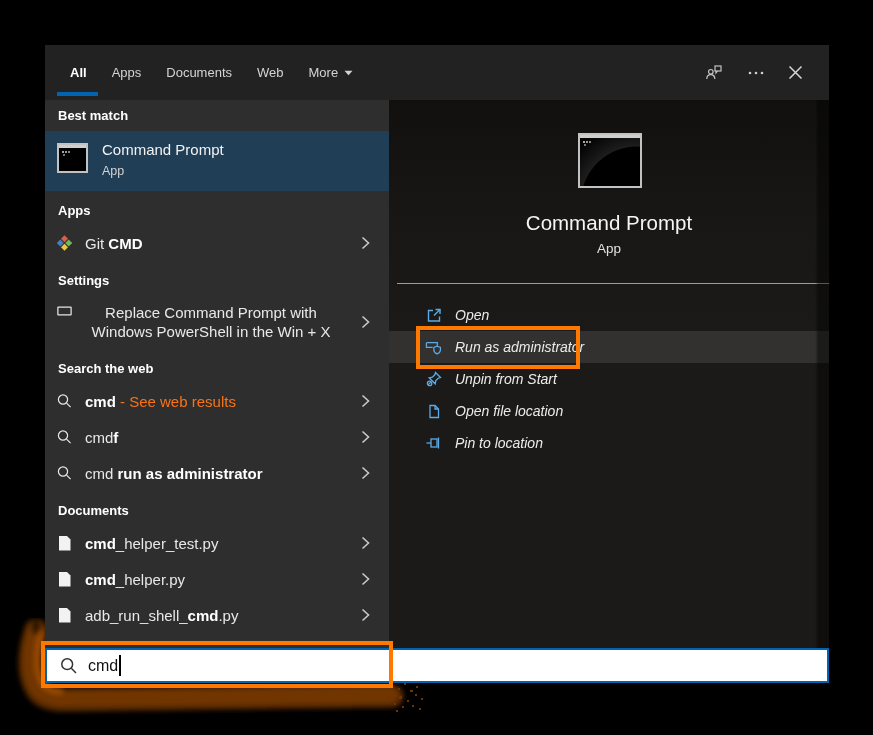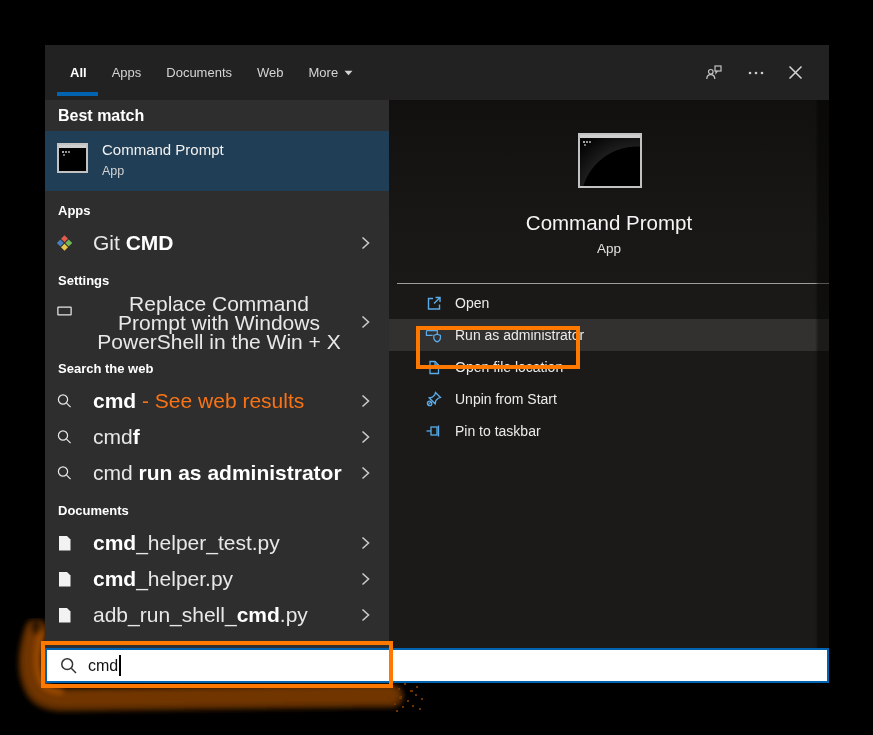--- a/index.html
+++ b/index.html
@@ -8,42 +8,42 @@
 .titlebar{position:absolute;left:0;top:0;width:100%;height:55px;background:#222222;display:flex;align-items:center;}
 .tabs{display:flex;gap:25px;margin-left:25px;align-items:center;}
 .tab{font-size:13px;color:#d4d4d4;display:flex;align-items:center;}
 .tab.active{color:#fff;font-weight:bold;}
 .tab .caret{margin-left:6px;display:flex;}
 .tab-underline{position:absolute;left:12px;top:47px;width:41px;height:4px;background:#0264b0;}
 .tb-icons{margin-left:auto;display:flex;align-items:center;gap:24px;margin-right:26px;}
 .tb-icons span{display:flex;}
 .body{position:absolute;top:55px;left:0;width:100%;height:548px;display:flex;}
 .left-panel{width:344px;height:100%;background:#2e2e2e;position:relative;overflow:hidden;flex:none;}
-.bm-label{margin:8px 0 0 13px;font-size:16px;font-weight:bold;color:#fff;height:15px;line-height:15px;}
+.bm-label{margin:8px 0 0 13px;font-size:13px;font-weight:bold;color:#fff;height:15px;line-height:15px;}
 .bm-item{margin-top:8px;height:60px;background:#203e56;position:relative;}
 .bm-item .cmdicon{position:absolute;left:12px;top:12px;}
 .bm-title{position:absolute;left:57px;top:10px;font-size:15px;color:#f2f2f2;}
 .bm-sub{position:absolute;left:57px;top:33px;font-size:12.5px;color:#d2d2d2;}
 .sec-header{margin:12px 0 7px 13px;font-size:13px;font-weight:bold;color:#fff;height:15px;line-height:15px;}
 .row{height:36px;display:flex;align-items:center;padding-left:12px;}
 .row .licon{width:15px;display:flex;justify-content:center;align-items:center;flex:none;}
-.row .txt{margin-left:21px;font-size:21px;color:#e8e8e8;white-space:nowrap;}
+.row .txt{margin-left:13px;font-size:15px;color:#e8e8e8;white-space:nowrap;}
 .row.two{height:54px;text-align:center;}
 .row.two .licon{align-self:flex-start;margin-top:10px;}
 .row.two .txt{white-space:normal;width:252px;line-height:19px;}
 .row .chev{margin-left:auto;margin-right:19px;display:flex;}
 .seg-b{font-weight:bold;color:#fff;}
 .seg-dim{color:#f97316;}
 .right-panel{width:440px;height:100%;position:relative;background:linear-gradient(180deg,#11100e 0%,#181715 22%,#1b1a18 45%);flex:none;}
 .right-shade{position:absolute;top:0;right:0;width:14px;height:100%;background:linear-gradient(90deg,rgba(0,0,0,0),rgba(0,0,0,0.45) 25%,rgba(0,0,0,0.45));z-index:5;}
 .big-icon-wrap{position:absolute;left:189px;top:33px;}
 .r-title{position:absolute;top:111px;left:0;width:100%;text-align:center;font-size:20.5px;color:#f5f5f5;}
 .r-sub{position:absolute;top:141px;left:0;width:100%;text-align:center;font-size:13.5px;color:#e2e0dd;}
 .divider{position:absolute;top:183px;left:8px;right:0;height:1px;background:#9e9d9b;}
-.actions{position:absolute;top:187px;left:0;width:100%;}
+.actions{position:absolute;top:199px;left:0;width:100%;font-style:italic;}
 .action{height:32px;display:flex;align-items:center;padding-left:36px;}
 .action.hl{background:#32312f;}
 .action .aicon{width:18px;height:18px;display:flex;align-items:center;justify-content:center;flex:none;}
 .action .albl{margin-left:12px;font-size:14px;color:#ebebeb;}
 .searchbar{position:absolute;left:0;top:603px;width:100%;height:35px;background:#fff;border:2px solid #0264b0;box-sizing:border-box;display:flex;align-items:center;}
 .search-icon{margin-left:13px;display:flex;}
 .search-txt{margin-left:10px;font-size:16px;color:#111;}
 .tcaret{display:inline-block;width:1.5px;height:21px;background:#000;margin-left:1px;vertical-align:middle;}
 .cmdicon{background:#000;border:2px solid #c2c2c2;position:relative;box-sizing:border-box;}
 .cmdicon .strip{position:absolute;top:0;left:0;right:0;height:3px;background:#cfcfcf;}
@@ -296,46 +296,46 @@
                 <svg width="19" height="18" viewBox="0 0 19 18" fill="none" stroke="#5aabe7" stroke-width="1.3">
                   <path d="M1.5 4.5 H13 V8"></path>
                   <path d="M1.5 4.5 V9.5 H8"></path>
                   <path d="M12.8 8.2 L16.3 9.5 V12 C16.3 14.2 14.8 15.6 12.8 16.3 C10.8 15.6 9.3 14.2 9.3 12 V9.5 Z"></path>
                 </svg>
               </span>
               <span class="albl">Run as administrator</span>
             </div>
             <div class="action">
               <span class="aicon">
-                <svg width="16" height="17" viewBox="0 0 16 17" fill="none" stroke="#5aabe7" stroke-width="1.3">
-                  <path d="M4 2.5 H9 L12.5 6 V14.5 H4 Z"></path>
-                  <path d="M9 2.5 V6 H12.5"></path>
-                </svg>
-              </span>
-              <span class="albl">Open file location</span>
-            </div>
-            <div class="action">
-              <span class="aicon">
                 <svg width="18" height="18" viewBox="0 0 18 18" fill="none" stroke="#5aabe7" stroke-width="1.3">
                   <path d="M10.5 2.5 L15.5 7.5 L13.2 8.2 L10.8 10.6 L10.2 13.8 L4.2 7.8 L7.4 7.2 L9.8 4.8 Z"></path>
                   <circle cx="4.6" cy="13.4" r="2.2"></circle>
                   <path d="M3.1 14.9 L6.1 11.9"></path>
                 </svg>
               </span>
               <span class="albl">Unpin from Start</span>
             </div>
             <div class="action">
               <span class="aicon">
+                <svg width="16" height="17" viewBox="0 0 16 17" fill="none" stroke="#5aabe7" stroke-width="1.3">
+                  <path d="M4 2.5 H9 L12.5 6 V14.5 H4 Z"></path>
+                  <path d="M9 2.5 V6 H12.5"></path>
+                </svg>
+              </span>
+              <span class="albl">Open file location</span>
+            </div>
+            <div class="action">
+              <span class="aicon">
                 <svg width="18" height="16" viewBox="0 0 18 16" fill="none" stroke="#5aabe7" stroke-width="1.3">
                   <path d="M1.5 8 H6"></path>
                   <rect x="6" y="4" width="6" height="8"></rect>
                   <path d="M13.5 2.5 V13.5"></path>
                 </svg>
               </span>
-              <span class="albl">Pin to taskbar</span>
+              <span class="albl">Pin to location</span>
             </div>
           </div>
         <div class="right-shade"></div>
       </div>
     </div>
 
     <div class="searchbar">
       <span class="search-icon">
         <svg width="18" height="18" viewBox="0 0 18 18" fill="none" stroke="#333" stroke-width="1.5">
             <circle cx="7.2" cy="7.2" r="5.4"></circle>

